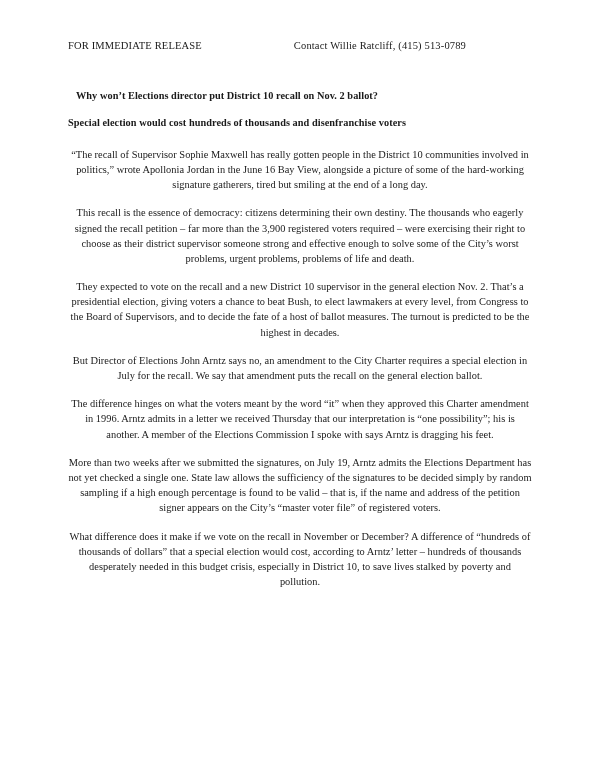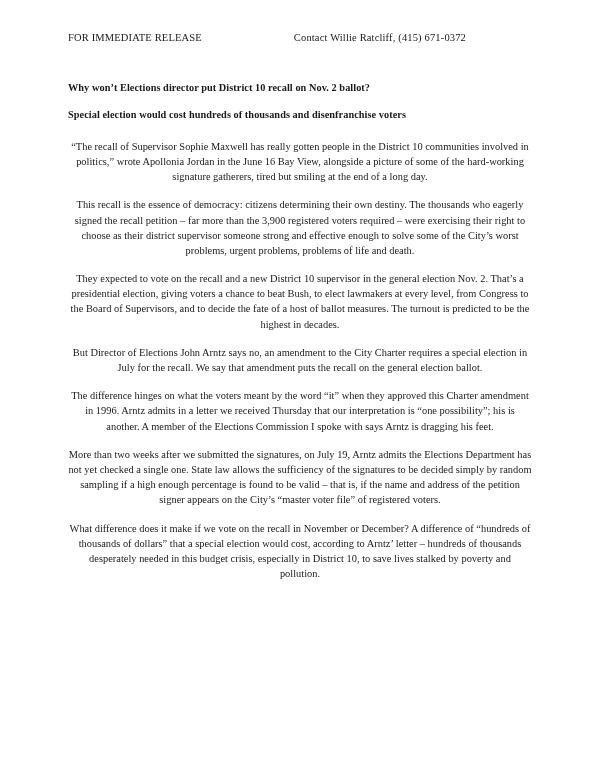--- a/index.html
+++ b/index.html
@@ -13,21 +13,21 @@
     font-family: "Liberation Serif", serif;
     color: #1a1a1a;
     overflow: hidden;
   }
   .page {
     position: relative;
     width: 600px;
     height: 776px;
     background: #ffffff;
     box-sizing: border-box;
-    padding: 32px 68px 40px 68px;
+    padding: 40px 68px 40px 68px;
   }
   .header-row {
     display: flex;
     align-items: baseline;
     font-size: 10.5px;
     letter-spacing: 0.15px;
     margin-bottom: 38px;
   }
   .header-left {
     flex: 0 0 auto;
@@ -35,21 +35,21 @@
   }
   .header-right {
     flex: 1 1 auto;
     text-align: center;
     padding-left: 26px;
     white-space: nowrap;
   }
   .headline {
     font-size: 10.3px;
     font-weight: bold;
-    margin: 0 0 13px 0;
+    margin: 0 0 13px 8px;
     line-height: 1.35;
     letter-spacing: 0.05px;
   }
   .subhead {
     font-size: 10.3px;
     font-weight: bold;
     margin: 0 0 17px 0;
     line-height: 1.35;
     letter-spacing: 0.05px;
   }
@@ -61,21 +61,21 @@
     letter-spacing: 0.01px;
   }
 </style>
 </head>
 <body>
 
 <div class="page">
 
   <div class="header-row">
     <div class="header-left">FOR IMMEDIATE RELEASE</div>
-    <div class="header-right">Contact Willie Ratcliff, (415) 671-0372</div>
+    <div class="header-right">Contact Willie Ratcliff, (415) 513-0789</div>
   </div>
 
   <h1 class="headline">Why won’t Elections director put District 10 recall on Nov. 2 ballot?</h1>
   <h2 class="subhead">Special election would cost hundreds of thousands and disenfranchise voters</h2>
 
   <p class="body-para">“The recall of Supervisor Sophie Maxwell has really gotten people in the District 10 communities involved in politics,” wrote Apollonia Jordan in the June 16 Bay View, alongside a picture of some of the hard-working signature gatherers, tired but smiling at the end of a long day.</p>
   <p class="body-para">This recall is the essence of democracy: citizens determining their own destiny. The thousands who eagerly signed the recall petition – far more than the 3,900 registered voters required – were exercising their right to choose as their district supervisor someone strong and effective enough to solve some of the City’s worst problems, urgent problems, problems of life and death.</p>
   <p class="body-para">They expected to vote on the recall and a new District 10 supervisor in the general election Nov. 2. That’s a presidential election, giving voters a chance to beat Bush, to elect lawmakers at every level, from Congress to the Board of Supervisors, and to decide the fate of a host of ballot measures. The turnout is predicted to be the highest in decades.</p>
   <p class="body-para">But Director of Elections John Arntz says no, an amendment to the City Charter requires a special election in July for the recall. We say that amendment puts the recall on the general election ballot.</p>
   <p class="body-para">The difference hinges on what the voters meant by the word “it” when they approved this Charter amendment in 1996. Arntz admits in a letter we received Thursday that our interpretation is “one possibility”; his is another. A member of the Elections Commission I spoke with says Arntz is dragging his feet.</p>

